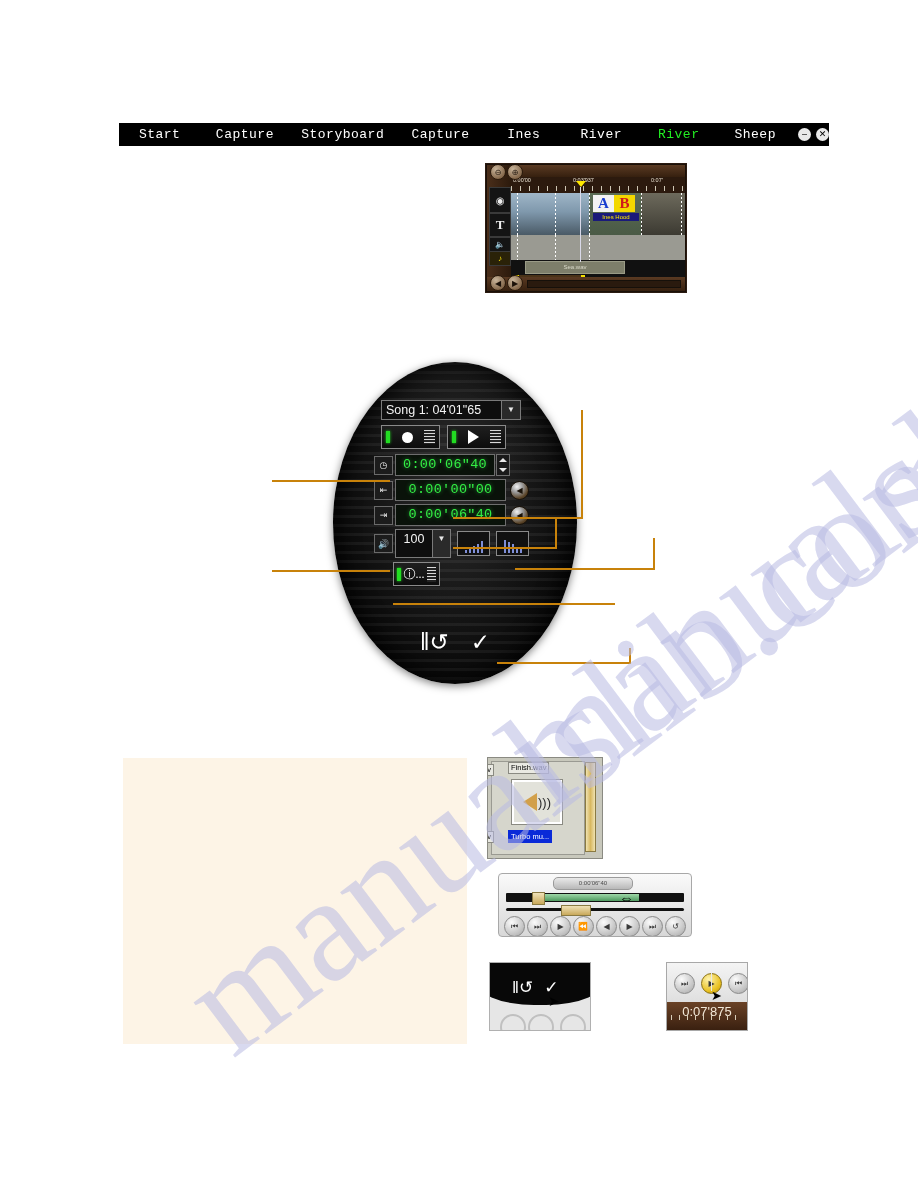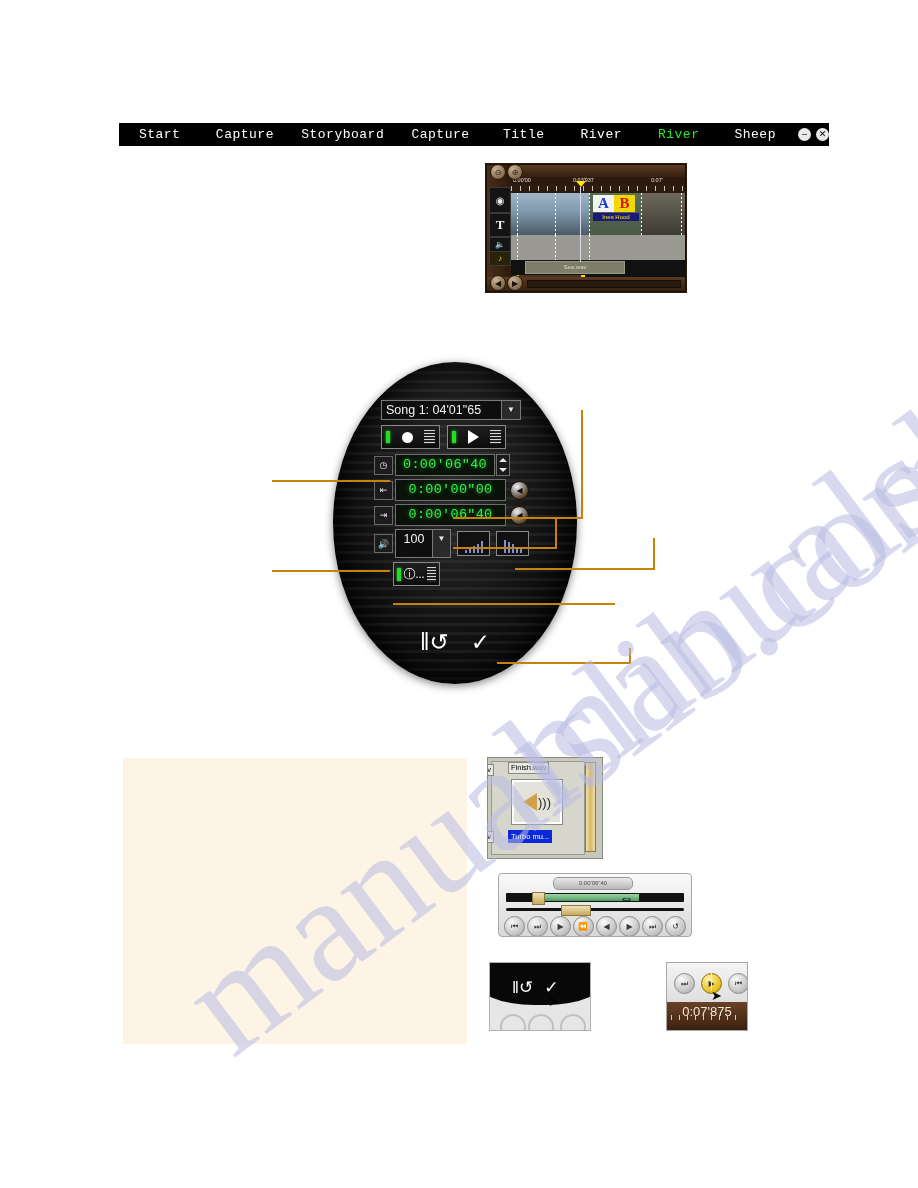--- a/index.html
+++ b/index.html
@@ -279,21 +279,21 @@
 <div id="watermark">
   <div class="wm-text" id="wm1">manualslib.com</div>
   <div class="wm-text" id="wm2">manualslib.com</div>
 </div>
 
 <div id="menubar">
   <div class="mi" style="width:84px">Start</div>
   <div class="mi" style="width:92px">Capture</div>
   <div class="mi" style="width:110px">Storyboard</div>
   <div class="mi" style="width:92px">Capture</div>
-  <div class="mi" style="width:80px">Title</div>
+  <div class="mi" style="width:80px">Ines</div>
   <div class="mi" style="width:80px">River</div>
   <div class="mi active" style="width:80px">River</div>
   <div class="mi" style="width:78px">Sheep</div>
   <div class="winbtn">–</div>
   <div class="winbtn">✕</div>
 </div>
 
 <div id="timeline">
   <div class="tl-woodbar" id="tl-top"></div>
   <div id="tl-left">

